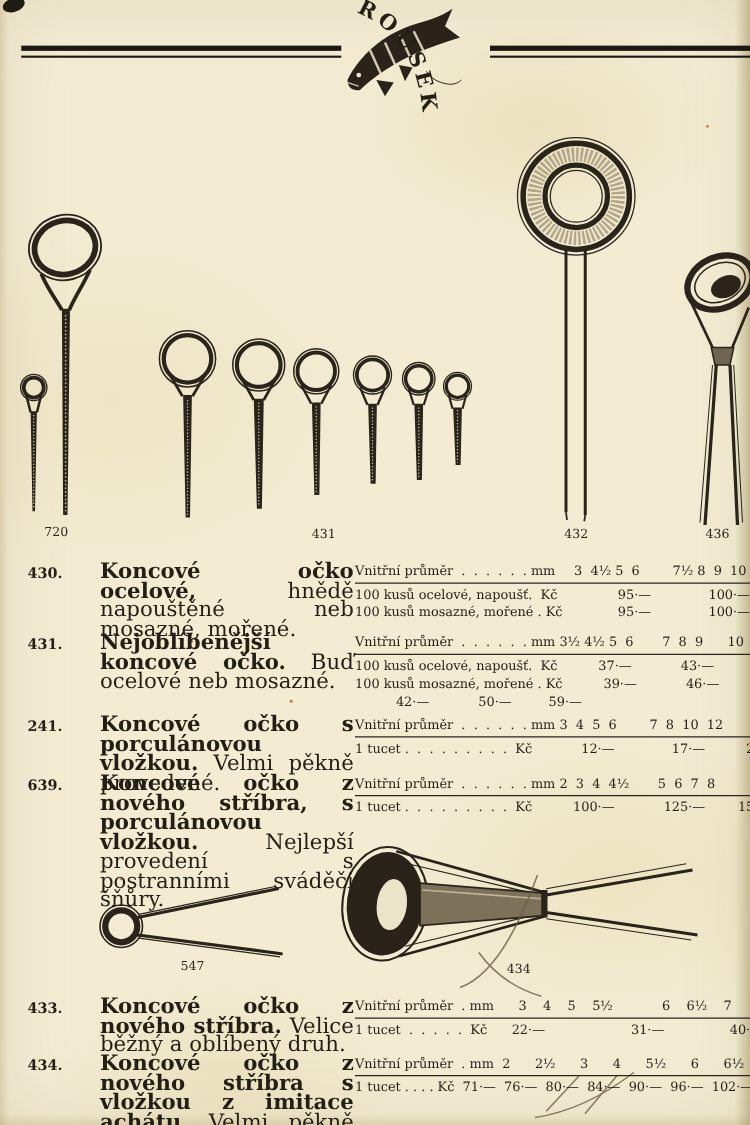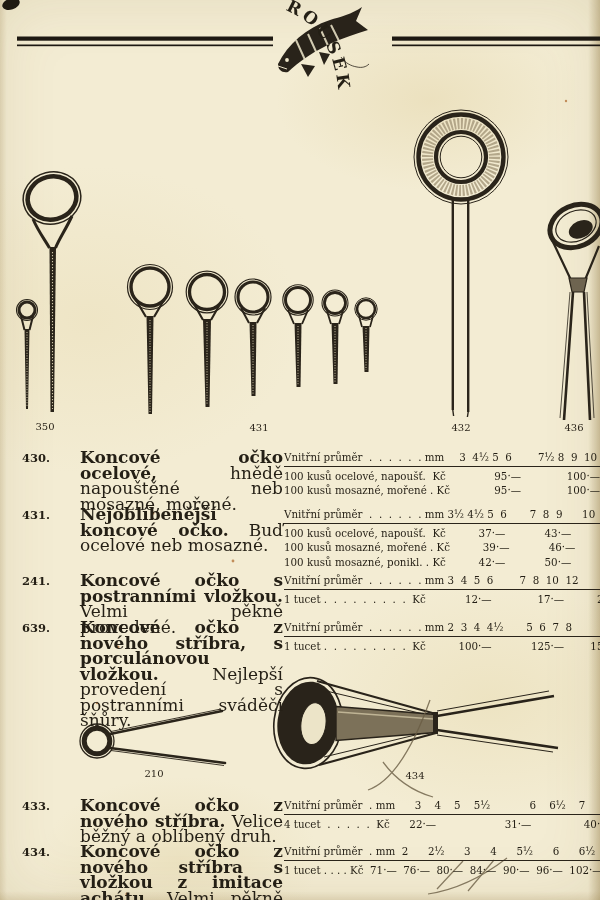--- a/index.html
+++ b/index.html
@@ -195,25 +195,25 @@
       <circle cx="118" cy="647" r="1.5"></circle>
       <circle cx="97" cy="703" r="1.3"></circle>
       <circle cx="127" cy="894" r="1.6"></circle>
       <circle cx="566" cy="101" r="1.2"></circle>
     </g>
   </svg>
 
   <div class="layer">
 
 
-    <span class="figlab" id="f430">350</span>
+    <span class="figlab" id="f430">720</span>
     <span class="figlab" id="f431">431</span>
     <span class="figlab" id="f432">432</span>
     <span class="figlab" id="f436">436</span>
-    <span class="figlab" id="f433">210</span>
+    <span class="figlab" id="f433">547</span>
     <span class="figlab" id="f434">434</span>
 
     <div class="item" id="it430">
       <div class="num">430.</div>
       <div class="desc">
         <span class="lead">Koncové očko ocelové,</span>
         <span>hnědě napouštěné neb mosazné, mořené.</span>
       </div>
       <div class="ptable">
         <div class="trow">
@@ -246,30 +246,29 @@
         <div class="hrule"></div>
         <div class="trow">
           <span class="tlabel w1">100 kusů ocelové, napoušť.  Kč</span>
           <span class="tvals">          37·—            43·—         50·—</span>
         </div>
         <div class="trow">
           <span class="tlabel w1">100 kusů mosazné, mořené . Kč</span>
           <span class="tvals">          39·—            46·—         54·—</span>
         </div>
         <div class="trow">
-          <span class="tlabel w1">100 kusů mosazné, ponikl. . Kč</span>
           <span class="tvals">          42·—            50·—         59·—</span>
         </div>
       </div>
     </div>
 
     <div class="item" id="it432">
       <div class="num">241.</div>
       <div class="desc">
-        <span class="lead">Koncové očko s postranními vložkou.</span>
+        <span class="lead">Koncové očko s porculánovou vložkou.</span>
         <span>Velmi pěkně provedené.</span>
       </div>
       <div class="ptable">
         <div class="trow">
           <span class="tlabel w1">Vnitřní průměr  .  .  .  .  .  . mm</span>
           <span class="tvals"> 3  4  5  6        7  8  10  12        14</span>
         </div>
         <div class="hrule"></div>
         <div class="trow">
           <span class="tlabel w1">1 tucet .  .  .  .  .  .  .  .  .  Kč</span>
@@ -303,21 +302,21 @@
         <span class="lead">Koncové očko z nového stříbra.</span>
         <span>Velice běžný a oblíbený druh.</span>
       </div>
       <div class="ptable">
         <div class="trow">
           <span class="tlabel">Vnitřní průměr  . mm</span>
           <span class="tvals">      3    4    5    5½            6    6½    7            8</span>
         </div>
         <div class="hrule"></div>
         <div class="trow">
-          <span class="tlabel">4 tucet  .  .  .  .  .  Kč</span>
+          <span class="tlabel">1 tucet  .  .  .  .  .  Kč</span>
           <span class="tvals">      22·—                     31·—                40·—</span>
         </div>
       </div>
     </div>
 
     <div class="item" id="it434">
       <div class="num">434.</div>
       <div class="desc">
         <span class="lead">Koncové očko z nového stříbra s vložkou z imitace achátu.</span>
         <span>Velmi pěkně provedené se sváděči šňůry.</span>

